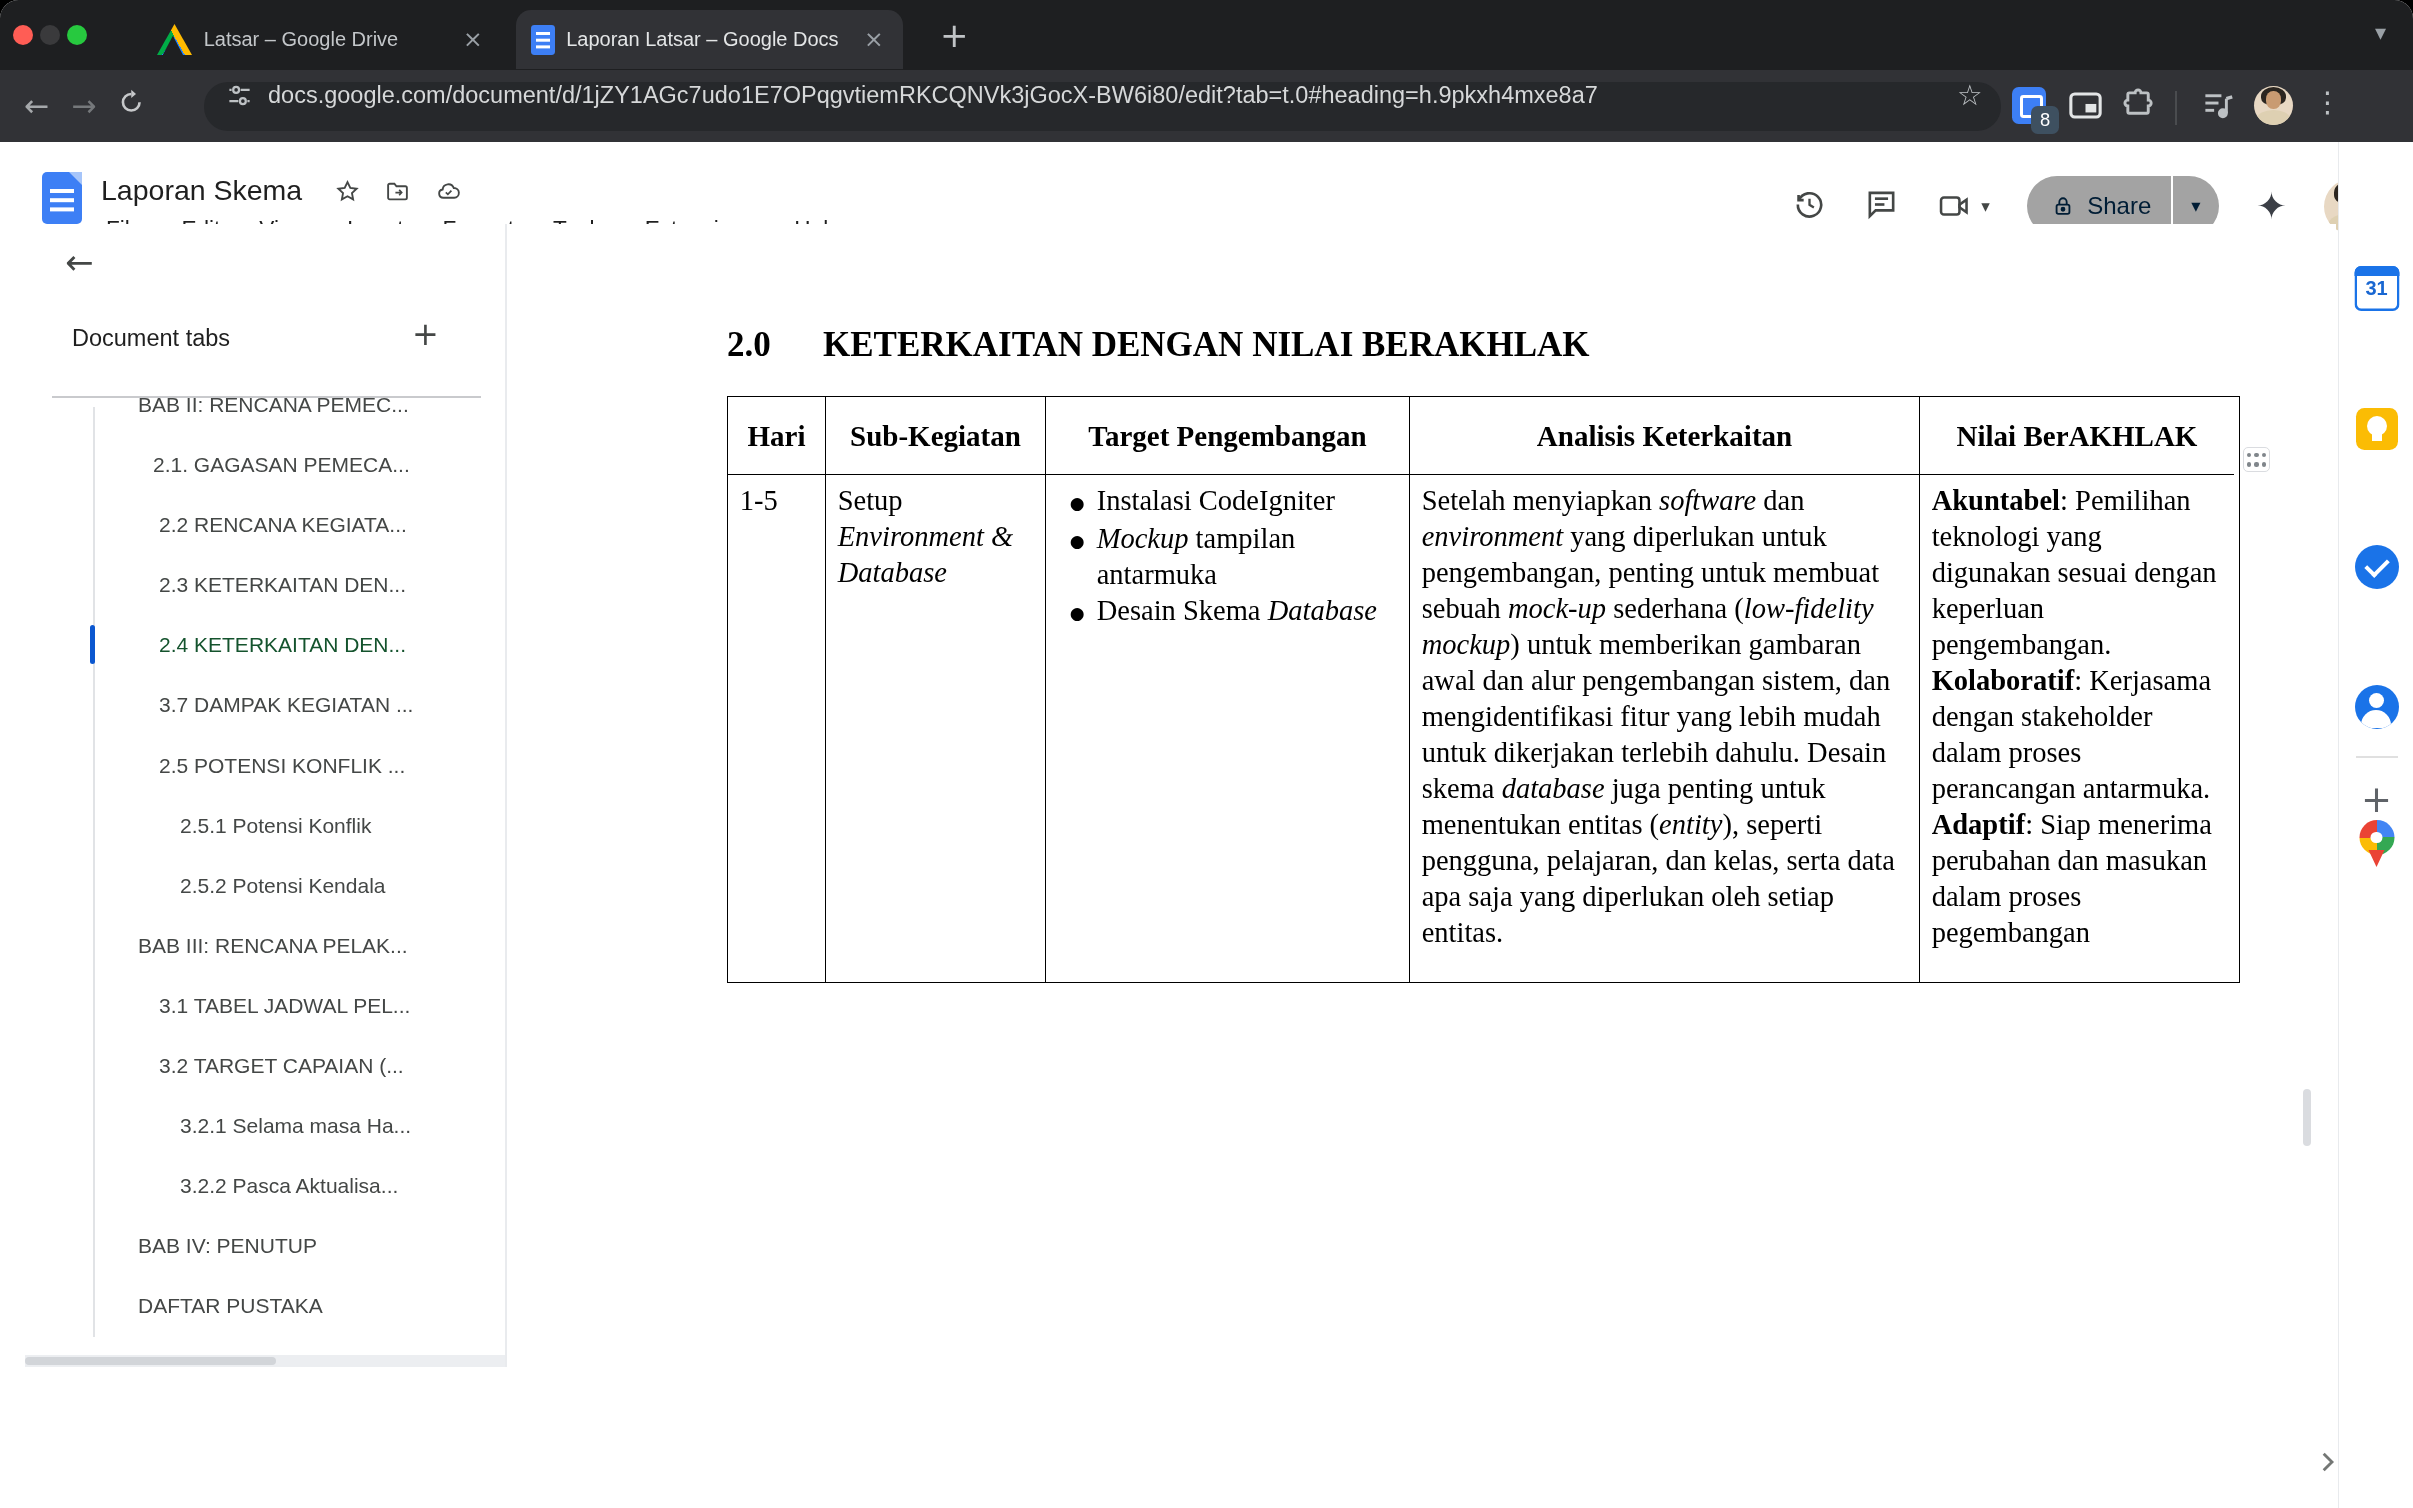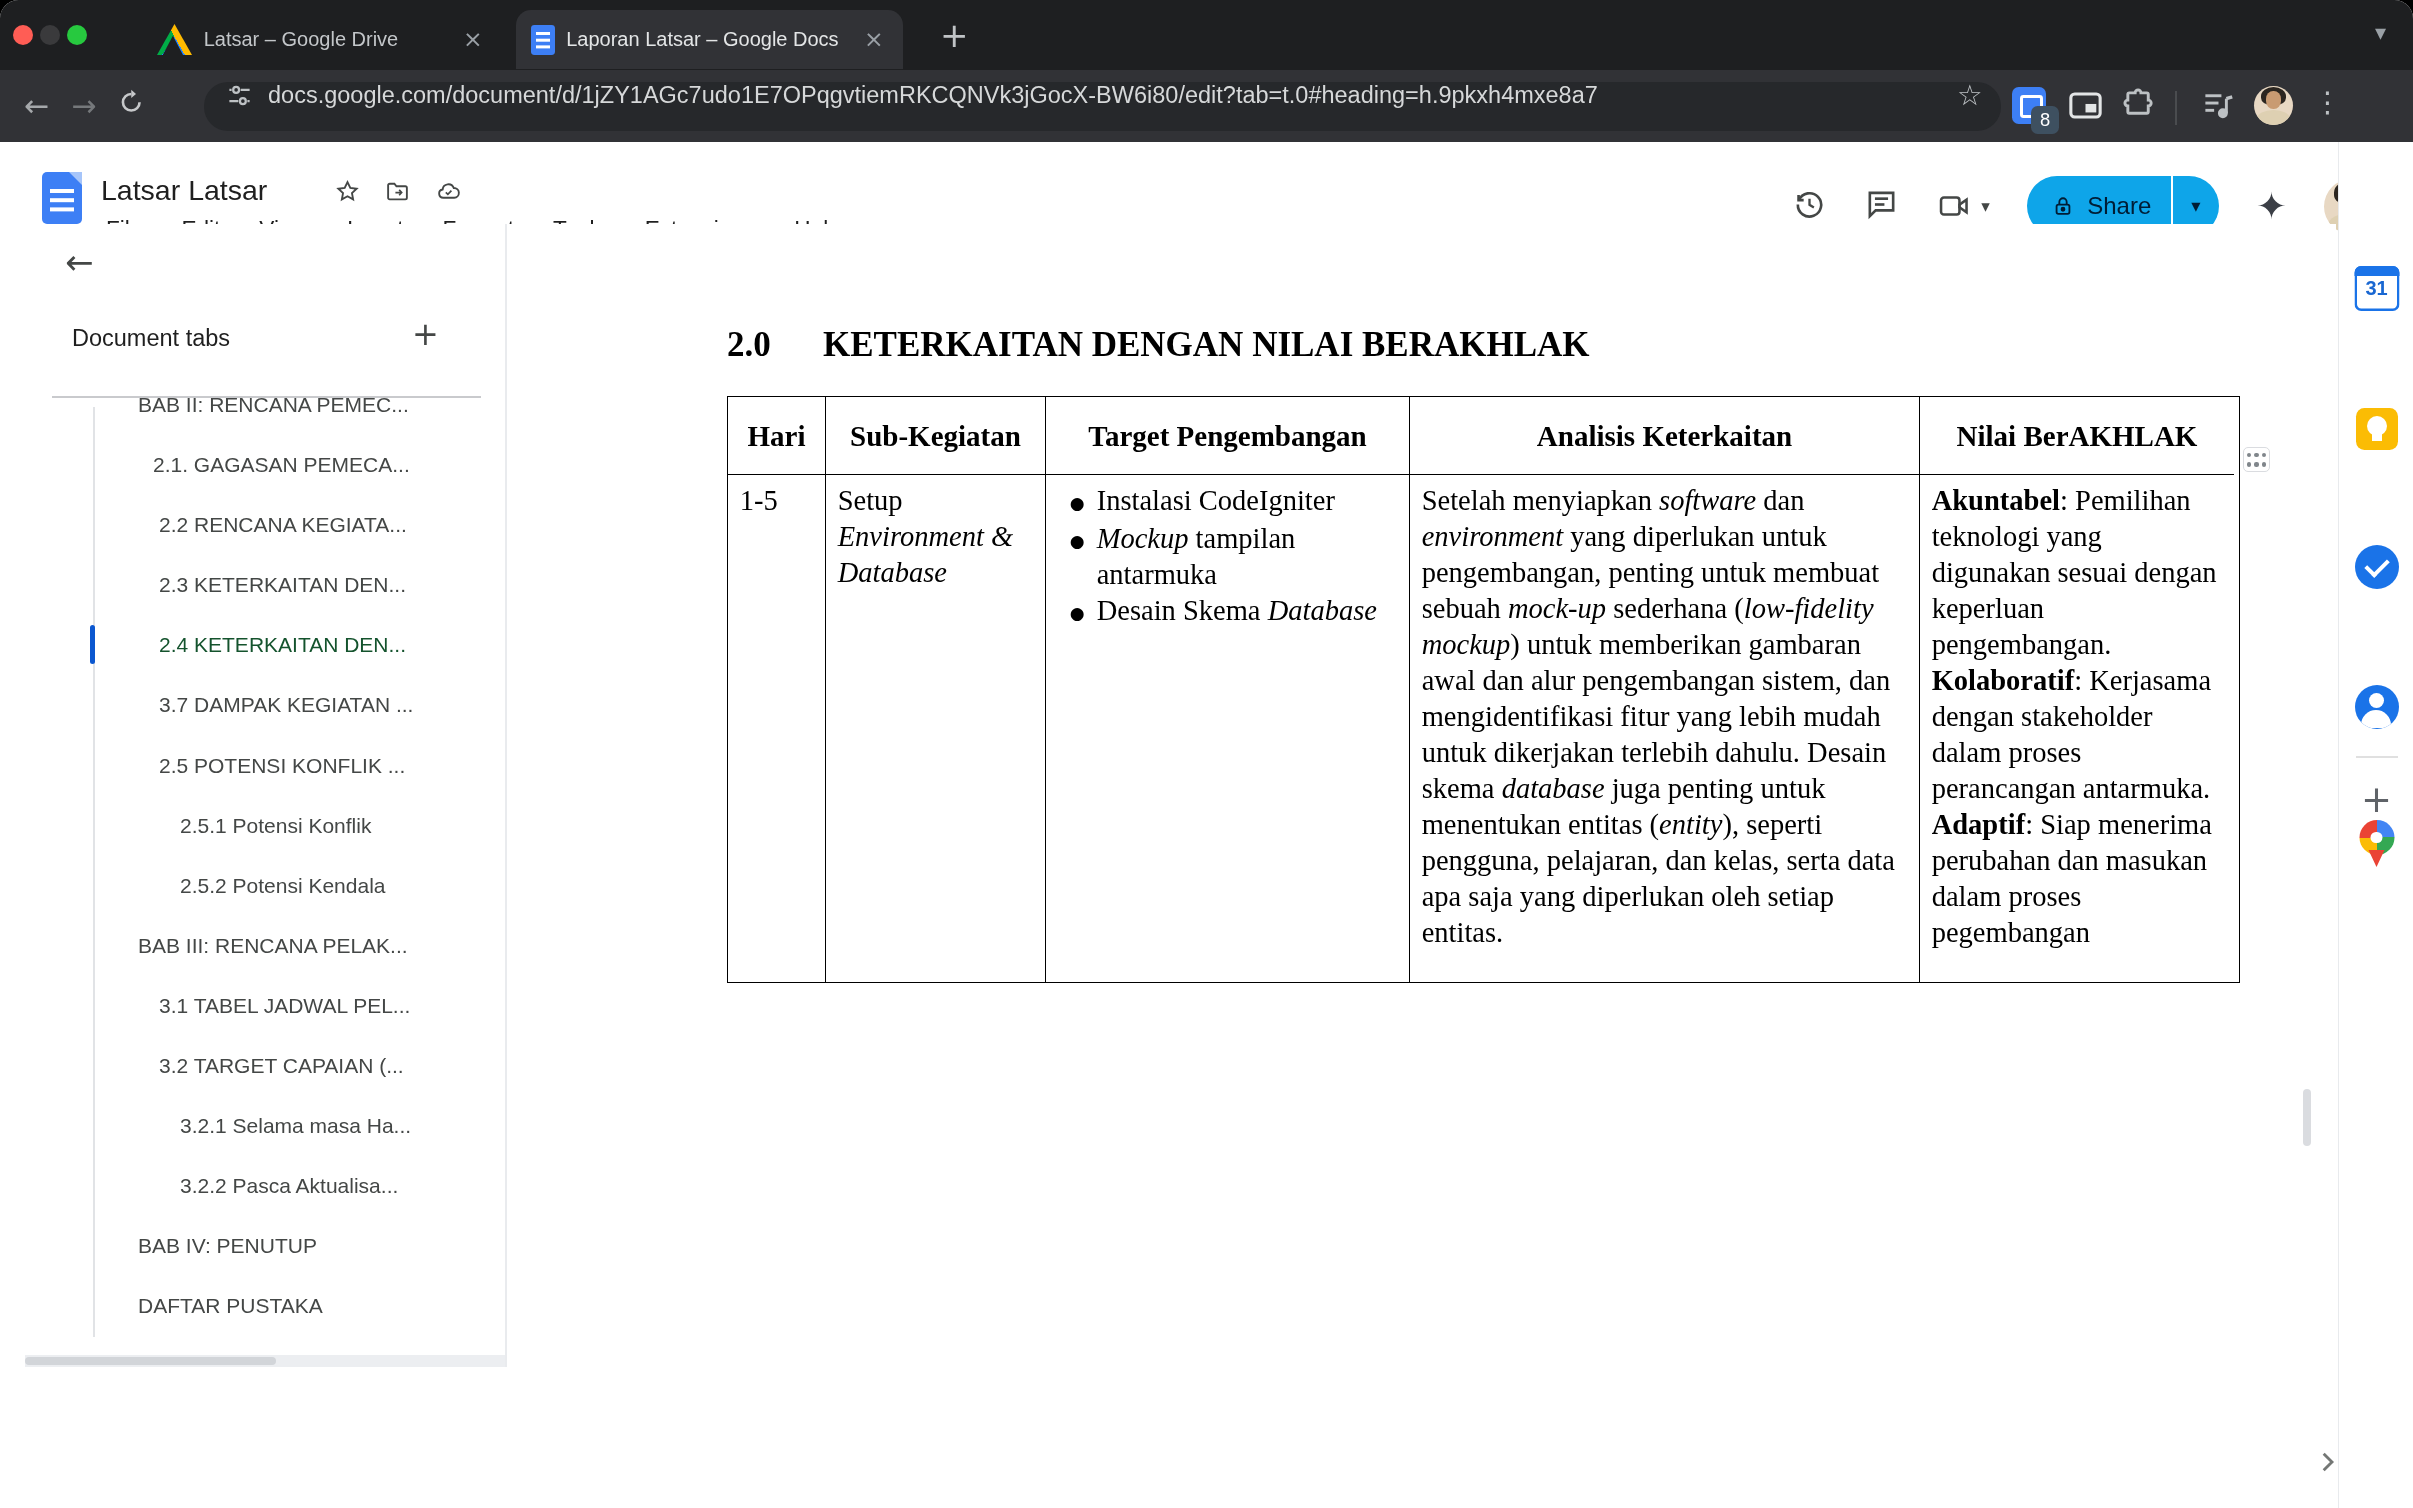--- a/index.html
+++ b/index.html
@@ -33,21 +33,21 @@
   
   .docs{position:absolute;left:0;top:142px;width:2413px;height:1367px;background:#fff;}
   .docicon{position:absolute;left:42px;top:30px;width:40px;height:52px;background:#3d7ff5;border-radius:5px;}
   .docicon::before{content:"";position:absolute;right:0;top:0;border-style:solid;border-width:0 13.4px 13.4px 0;border-color:transparent #a6c5fa transparent transparent;}
   .docicon::after{content:"";position:absolute;left:8.4px;right:8.4px;top:17px;height:4.2px;background:#fff;box-shadow:0 9.2px 0 #fff,0 18.4px 0 #fff;}
   .dtitle{position:absolute;left:101px;top:32px;font-size:28.5px;color:#1f1f1f;}
   .titleicos{position:absolute;left:335px;top:37px;display:flex;gap:25px;color:#444746;}
   .menurow{position:absolute;left:106px;top:74px;display:flex;gap:39px;font-size:22.6px;color:#1f1f1f;}
   .menurow span{cursor:default;}
   .hdr-right{position:absolute;right:34px;top:34px;display:flex;align-items:center;gap:37px;}
-  .sharepill{height:60px;border-radius:30px;background:#0ea5e9;display:flex;align-items:center;color:#001d35;}
+  .sharepill{height:60px;border-radius:30px;background:#a3a3a3;display:flex;align-items:center;color:#001d35;}
   .sharepill .main{display:flex;align-items:center;gap:13.4px;padding:0 20px 0 25px;font-size:24px;font-weight:500;}
   .sharepill .sep{width:1.7px;height:60px;background:#fff;}
   .sharepill .dd{padding:0 18.4px;font-size:18.4px;color:#001d35;}
   .gemini{font-size:37px;color:#3b3f46;font-family:"DejaVu Sans",sans-serif;}
   .dtoolbar{position:absolute;left:46px;top:120px;width:2232px;height:54px;background:#edf2fa;border-radius:27px;display:flex;align-items:center;padding:0 20px;box-sizing:border-box;gap:8.4px;color:#444746;}
   .ti{width:37px;height:40px;display:flex;align-items:center;justify-content:center;flex:none;border-radius:6.7px;}
   .ti svg{display:block;}
   .tlabel{font-size:22.6px;color:#444746;white-space:nowrap;}
   .dd9{font-size:15px;color:#444746;margin-left:5px;}
   .tsep{width:1.7px;height:34px;background:#c7cbd4;margin:0 8.4px;flex:none;}
@@ -198,21 +198,21 @@
   </div>
   <div class="extico avatar-photo" style="left:2254px;width:39px;height:39px;top:86px;">
     <div class="hair"></div>
       <div class="face"></div>
       <div class="shirt"></div>
   </div>
   <div class="extico ticon" style="left:2313px;top:89px;font-size:28.5px;color:#bdc1c4;text-align:center;width:28.5px;">⋮</div>
 
   <div class="docs">
     <div class="docicon"></div>
-    <div class="dtitle">Latsar Latsar</div>
+    <div class="dtitle">Laporan Skema</div>
     <div class="titleicos">
       <span><svg width="25" height="25" viewBox="0 0 24 24" fill="none" stroke="#444746" stroke-width="1.8">
             <path d="M12 3l2.7 5.6 6.1.8-4.5 4.2 1.1 6-5.4-3-5.4 3 1.1-6L3.2 9.4l6.1-.8z"></path>
           </svg></span>
       <span><svg width="25" height="25" viewBox="0 0 24 24" fill="none" stroke="#444746" stroke-width="1.8">
             <path d="M3 6a1.5 1.5 0 0 1 1.5-1.5H9l2 2.5h8.5A1.5 1.5 0 0 1 21 8.5V18a1.5 1.5 0 0 1-1.5 1.5h-15A1.5 1.5 0 0 1 3 18z"></path>
             <path d="M10 13h6m-2.4-2.6L16 13l-2.4 2.6" stroke-width="1.6"></path>
           </svg></span>
       <span><svg width="27" height="25" viewBox="0 0 24 24" fill="none" stroke="#444746" stroke-width="1.8">
             <path d="M7 18a4 4 0 0 1-.6-7.95A5.5 5.5 0 0 1 17 8.6 4.2 4.2 0 0 1 17.5 18z"></path>

